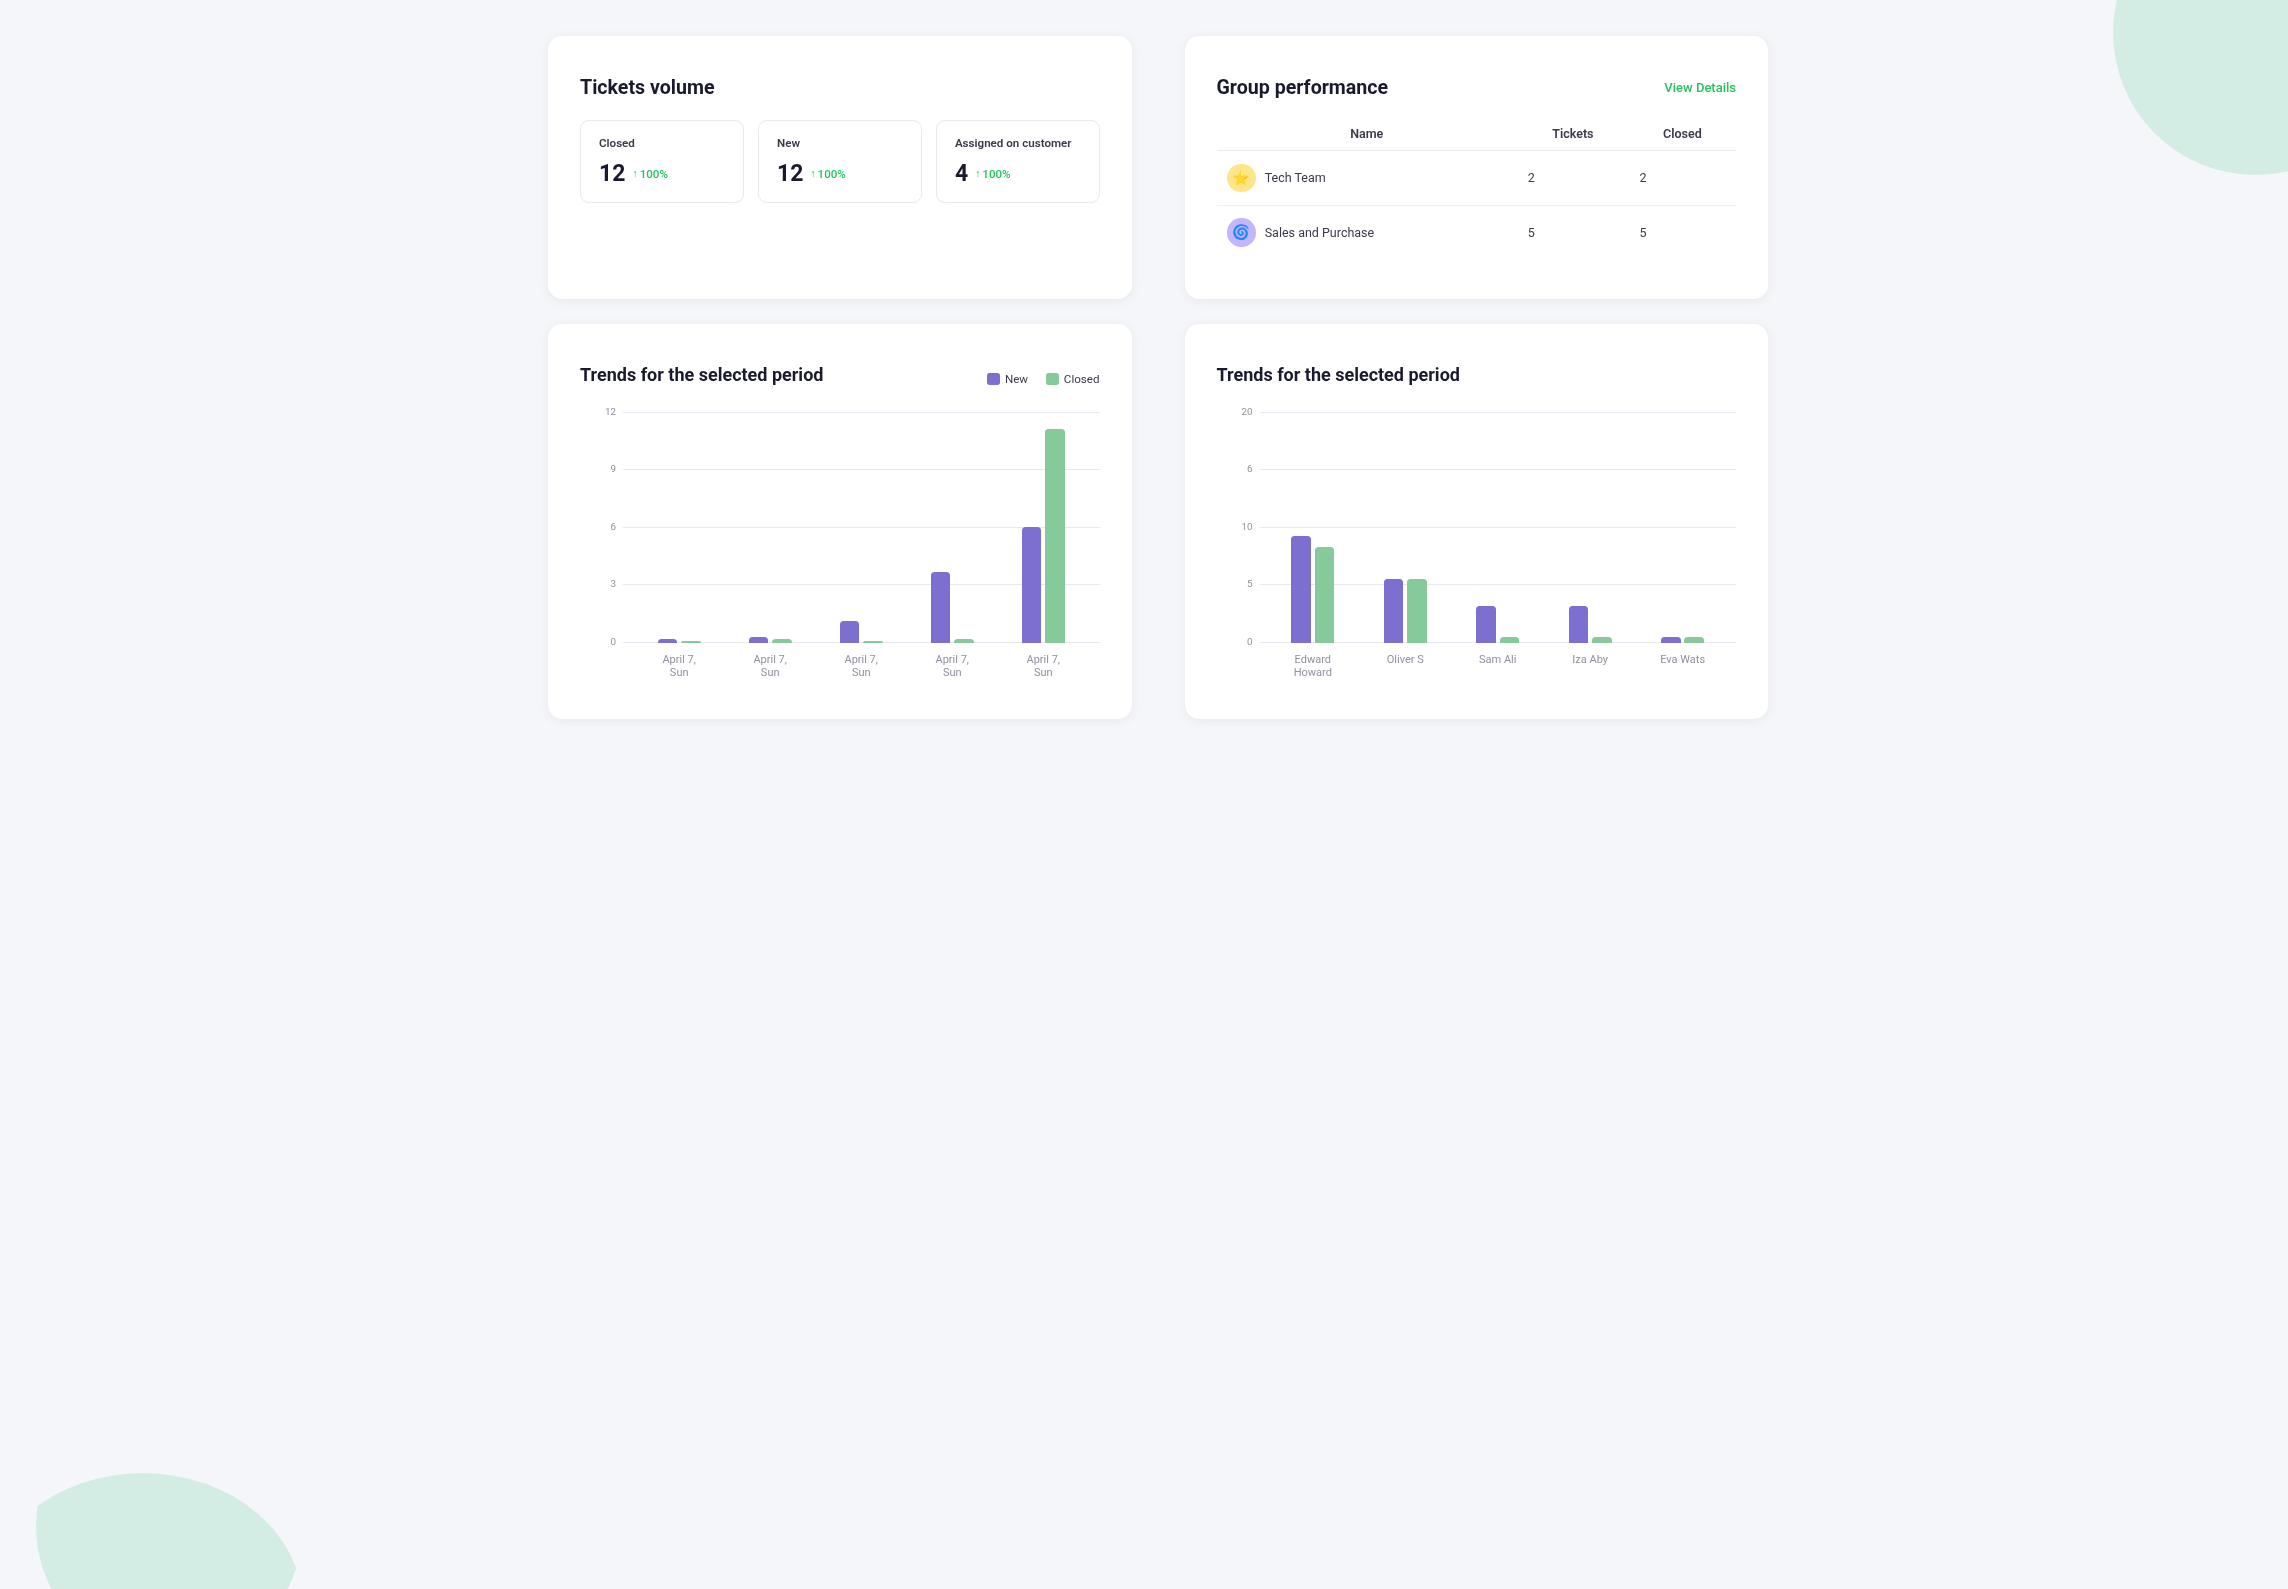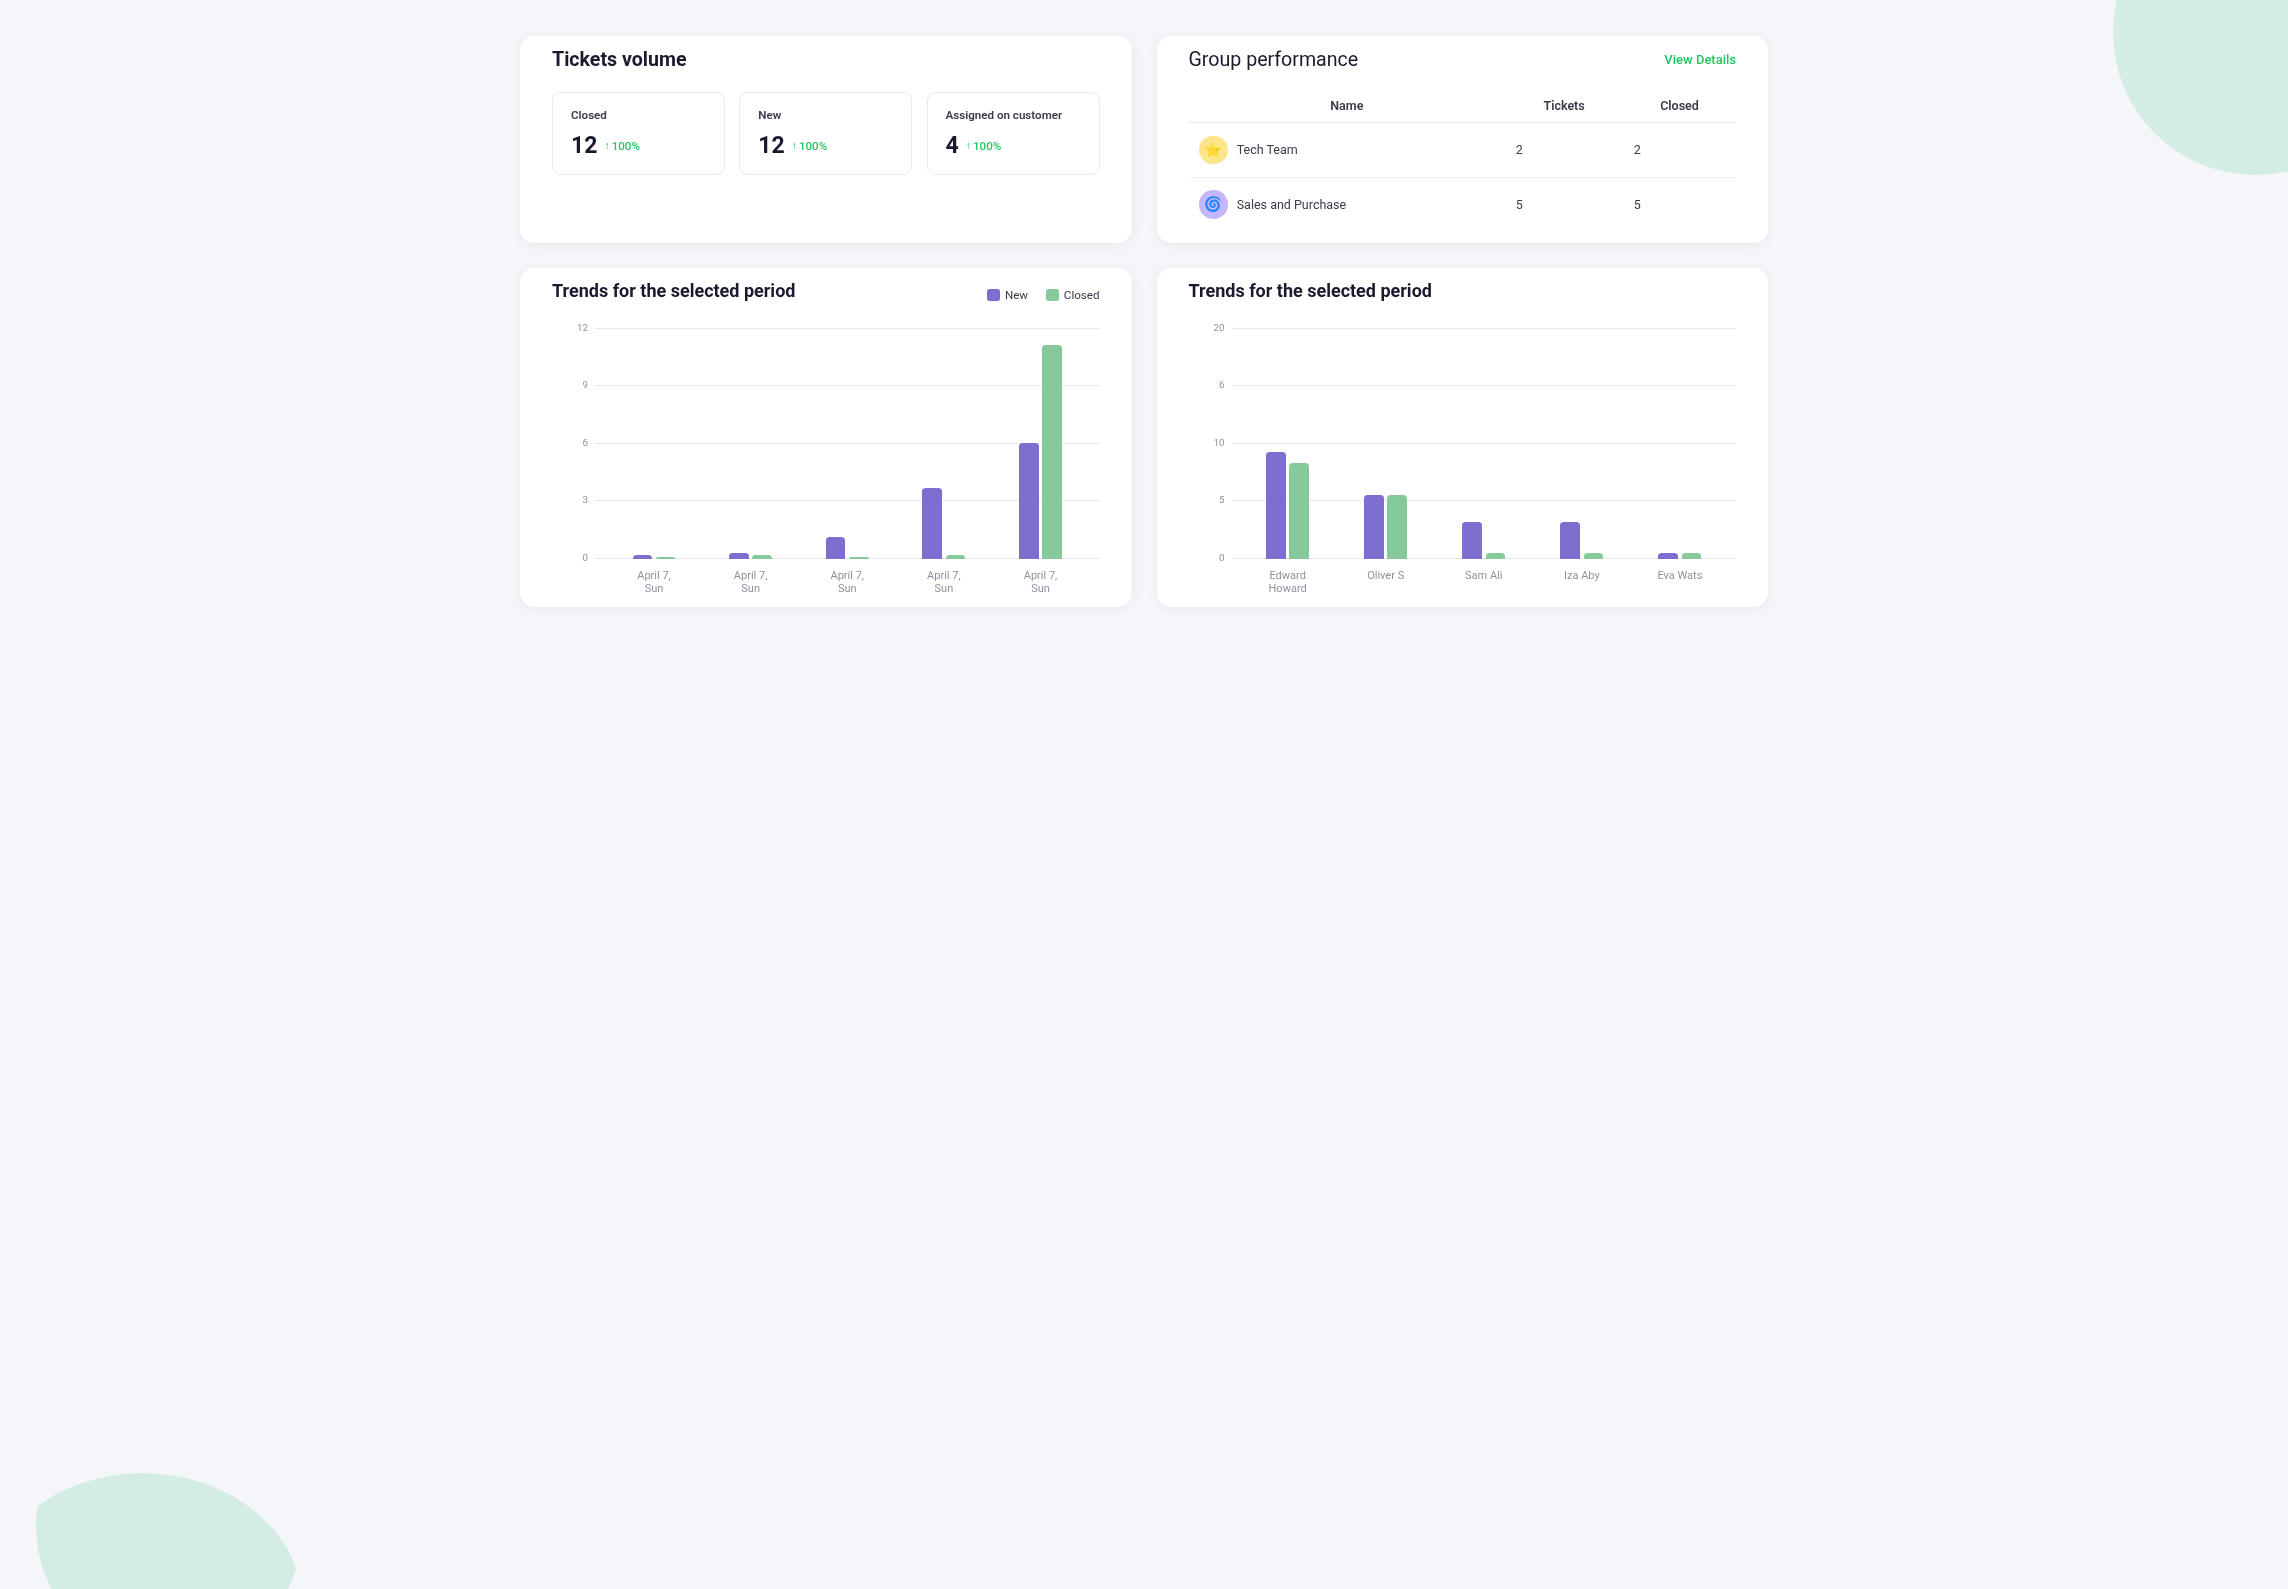--- a/index.html
+++ b/index.html
@@ -43,22 +43,23 @@
       grid-template-columns: 1fr 1fr;
       grid-template-rows: auto auto;
       gap: 25px;
       max-width: 1248px;
       margin: 0 auto;
     }
 
     .card {
       background: #fff;
       border-radius: 14.3px;
-      padding: 12px 32px;
+      padding: 40px 32px;
       box-shadow: 0 1.8px 10.7px rgba(0,0,0,0.06);
+      margin-left: 28px;
     }
 
     
     .tickets-card .card-title {
       font-size: 19.6px;
       font-weight: 700;
       color: #1a1a2e;
       margin-bottom: 21.4px;
     }
 
@@ -108,21 +109,21 @@
     
     .group-card .card-header {
       display: flex;
       justify-content: space-between;
       align-items: center;
       margin-bottom: 18px;
     }
 
     .group-card .card-title {
       font-size: 19.6px;
-      font-weight: 400;
+      font-weight: 700;
       color: #1a1a2e;
       text-align: right;
     }
 
     .view-details {
       font-size: 13px;
       color: #22c55e;
       font-weight: 500;
       cursor: pointer;
       text-decoration: none;

